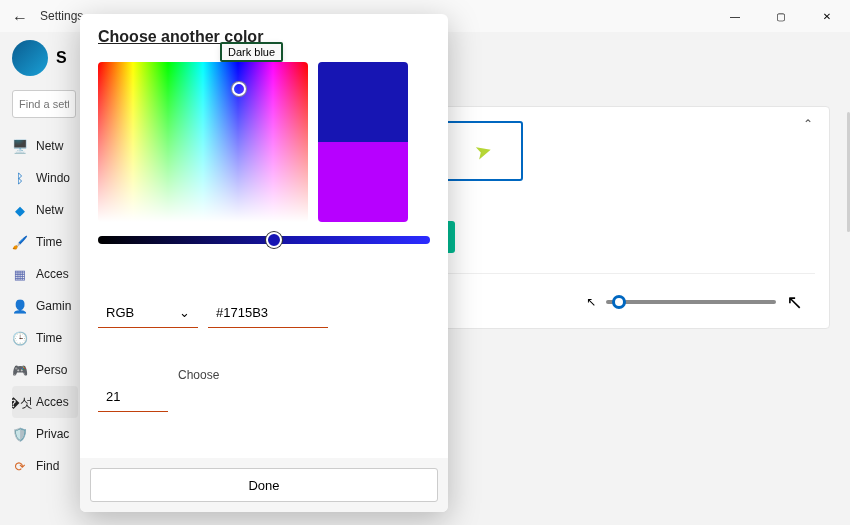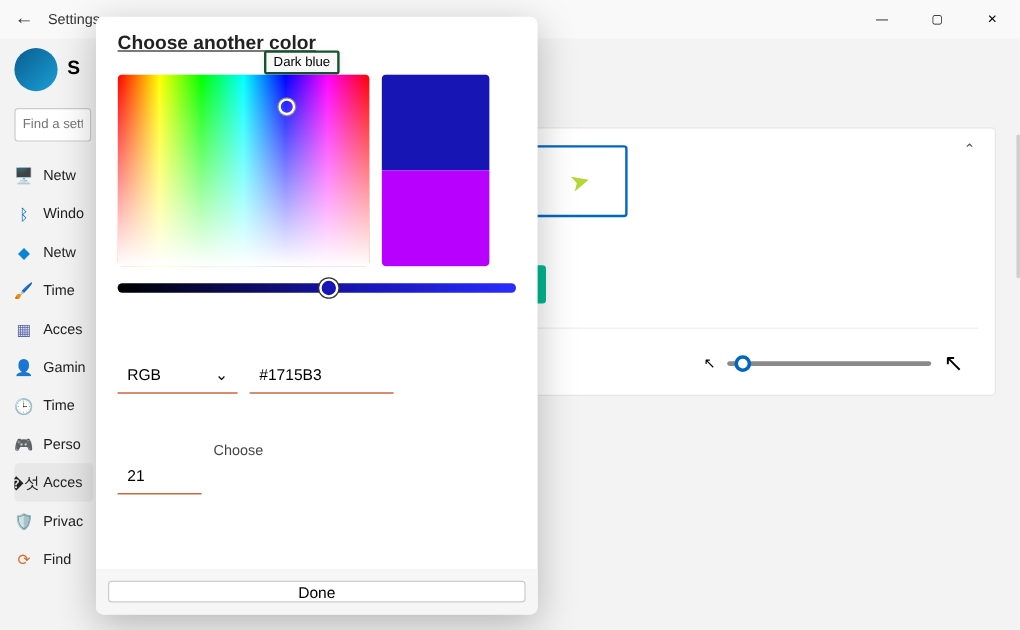--- a/index.html
+++ b/index.html
@@ -52,21 +52,21 @@
 .hue-slider { margin-top: 14px; height: 8px; border-radius: 4px; background: linear-gradient(to right, #000 0%, #1715b3 60%, #2b2bff 100%); position: relative; }
 .hue-thumb { position: absolute; left: 168px; top: -4px; width: 16px; height: 16px; border-radius: 50%; background: #1715b3; border: 2px solid #fff; box-shadow: 0 0 0 1px #333; }
 .less-row { text-align: right; font-size: 12px; margin-top: 12px; color: #222; }
 .form-row { display: flex; align-items: center; gap: 10px; margin-top: 10px; }
 .select, .txt { height: 30px; border: none; border-bottom: 1px solid #c2410c; font-size: 13px; padding: 0 8px; background: transparent; margin-top: 44px; }
 .select { width: 100px; display: flex; align-items: center; justify-content: space-between; }
 .txt { width: 120px; }
 .txt.small { width: 70px; }
 .lbl { font-size: 12px; color: #444; }
 .dialog-buttons { position: absolute; bottom: 0; left: 0; right: 0; display: flex; gap: 8px; padding: 10px; background: #f6f6f6; border-radius: 0 0 6px 6px; }
-.dbtn { flex: 1; height: 18px; background: #fff; border: 1px solid #ccc; border-radius: 3px; font-size: 13px; cursor: pointer; }
+.dbtn { flex: 1; height: 34px; background: #fff; border: 1px solid #ccc; border-radius: 3px; font-size: 13px; cursor: pointer; }
 
 .scrollbar-ind { position: absolute; right: 0; top: 80px; width: 3px; height: 120px; background: #cfcfcf; border-radius: 2px; }
 </style>
 </head>
 <body>
 
 <div class="titlebar">
   <span class="back">←</span>
   <span class="title">Settings</span>
   <div class="wbtns">

